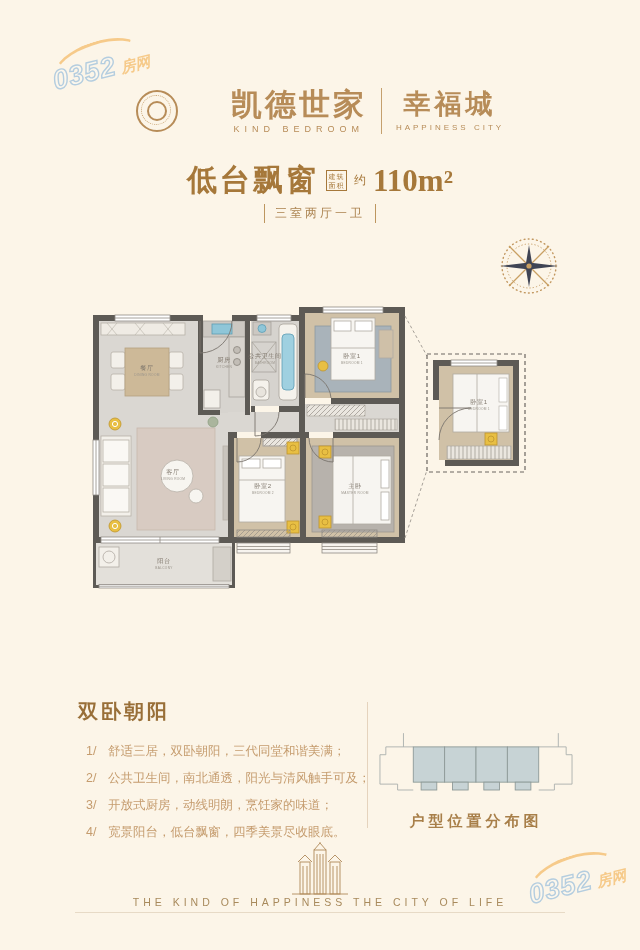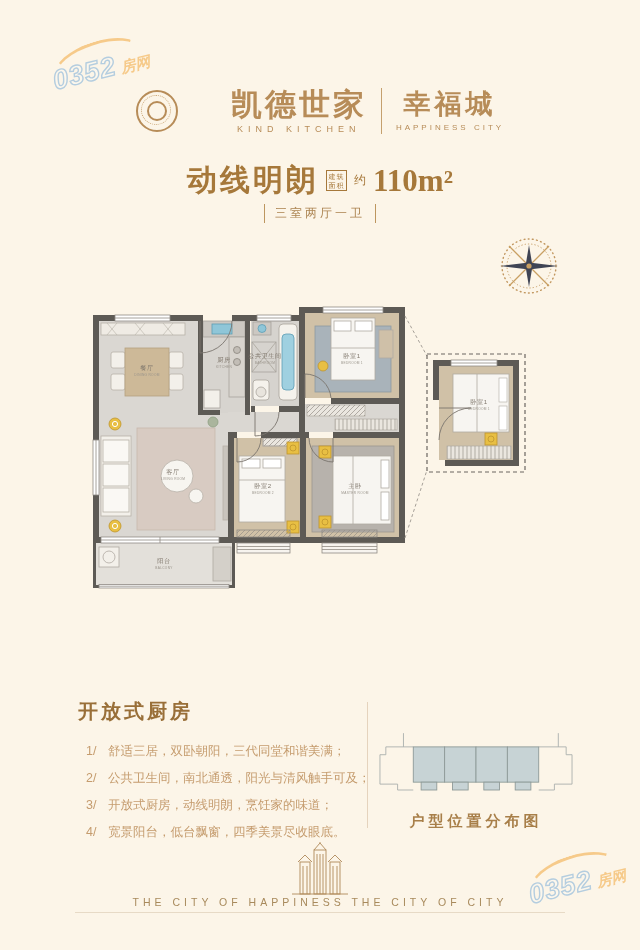--- a/index.html
+++ b/index.html
@@ -75,31 +75,31 @@
   <div class="watermark wm-tl">
     <span class="wm-swoosh"></span>
     <span class="wm-num">0352</span>
     <span class="wm-cn">房网</span>
   </div>
 
   <div class="header">
     <div class="seal"></div>
     <div class="brand-col">
       <div class="brand-cn">凯德世家</div>
-      <div class="brand-en">KIND KITCHEN</div>
+      <div class="brand-en">KIND BEDROOM</div>
     </div>
     <div class="hdr-divider"></div>
     <div class="proj-col">
       <div class="proj-cn">幸福城</div>
       <div class="proj-en">HAPPINESS CITY</div>
     </div>
   </div>
 
   <div class="title-row">
-    <span class="title-name">动线明朗</span>
+    <span class="title-name">低台飘窗</span>
     <span class="area-box">建筑面积</span>
     <span class="approx">约</span>
     <span class="area-value">110m²</span>
   </div>
   <div class="subtitle-row">
     <span class="subtitle">三室两厅一卫</span>
   </div>
 
   <div class="compass">
     <svg viewBox="0 0 66 66" width="66" height="66">
@@ -333,21 +333,21 @@
         <text class="room-en" x="270" y="204">MASTER ROOM</text>
         <text class="room-cn" x="79" y="273">阳台</text>
         <text class="room-en" x="79" y="279">BALCONY</text>
         <text class="room-cn" x="394" y="114">卧室1</text>
         <text class="room-en" x="394" y="120">BEDROOM 1</text>
       </g>
     </svg>
   </div>
 
   <div class="apprec">
-    <div class="apprec-heading">开放式厨房</div>
+    <div class="apprec-heading">双卧朝阳</div>
     <ul class="apprec-list">
       <li><span class="apprec-num">1/</span><span>舒适三居，双卧朝阳，三代同堂和谐美满；</span></li>
       <li><span class="apprec-num">2/</span><span>公共卫生间，南北通透，阳光与清风触手可及；</span></li>
       <li><span class="apprec-num">3/</span><span>开放式厨房，动线明朗，烹饪家的味道；</span></li>
       <li><span class="apprec-num">4/</span><span>宽景阳台，低台飘窗，四季美景尽收眼底。</span></li>
     </ul>
   </div>
   <div class="v-divider"></div>
 
   <div class="location">
@@ -384,21 +384,21 @@
       <rect x="12" y="20" width="10" height="32"></rect>
       <path d="M10,20 L17,13 L24,20"></path>
       <line x1="15" y1="24" x2="15" y2="52"></line>
       <line x1="19" y1="24" x2="19" y2="52"></line>
       <rect x="42" y="20" width="10" height="32"></rect>
       <path d="M40,20 L47,13 L54,20"></path>
       <line x1="45" y1="24" x2="45" y2="52"></line>
       <line x1="49" y1="24" x2="49" y2="52"></line>
     </svg>
   </div>
-  <div class="slogan">THE CITY OF HAPPINESS THE CITY OF CITY</div>
+  <div class="slogan">THE KIND OF HAPPINESS THE CITY OF LIFE</div>
   <div class="slogan-rule"></div>
 
   <div class="watermark wm-br">
     <span class="wm-swoosh"></span>
     <span class="wm-num">0352</span>
     <span class="wm-cn">房网</span>
   </div>
 
 </div>
 

